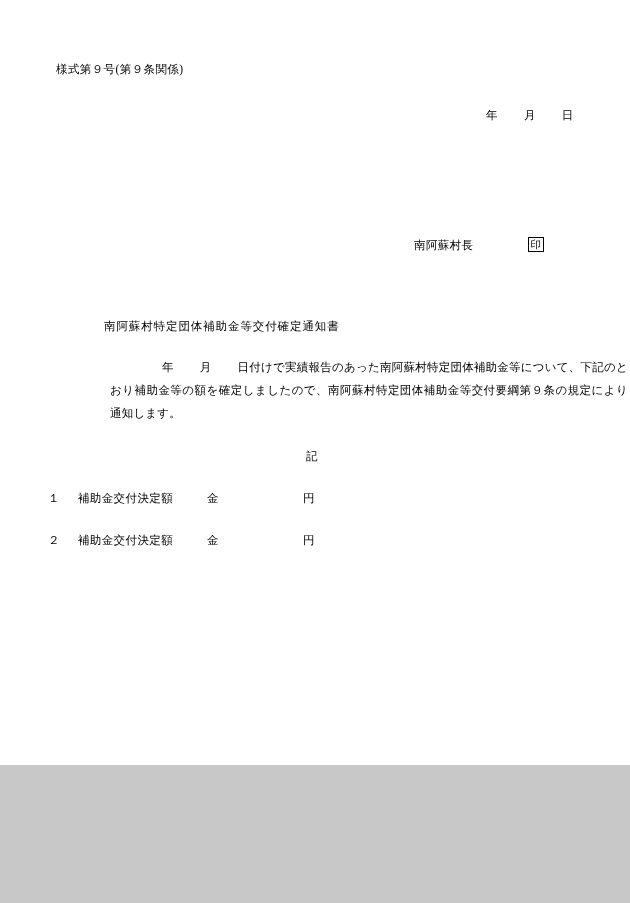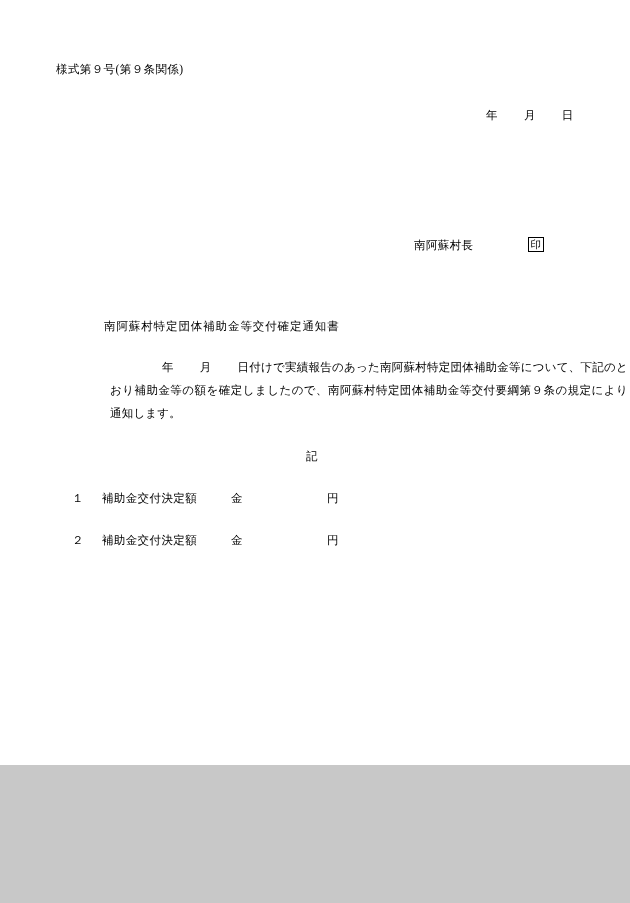--- a/index.html
+++ b/index.html
@@ -61,21 +61,21 @@
     text-justify: inter-ideograph;
     line-height: 2.0;
     letter-spacing: 0.2px;
     margin-left: 36px;
   }
   .body-block .indent { display: inline-block; width: 52px; }
   .body-block .gap-s { display: inline-block; width: 26px; }
 
   .ki { left: 306px; top: 447px; letter-spacing: 0.5px; }
 
-  .item { left: 72px; letter-spacing: 0.4px; }
+  .item { left: 48px; letter-spacing: 0.4px; }
   .item-1 { top: 489px; }
   .item-2 { top: 531px; }
   .item .num-gap { display: inline-block; width: 18px; }
   .item .gap-kin { display: inline-block; width: 34px; }
   .item .gap-en { display: inline-block; width: 84px; }
 </style>
 </head>
 <body>
 
 <div class="page">

